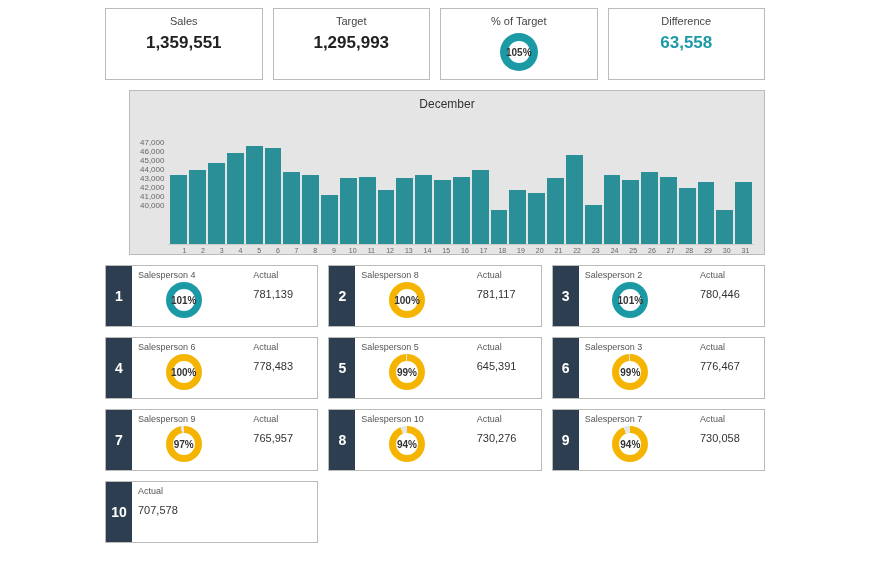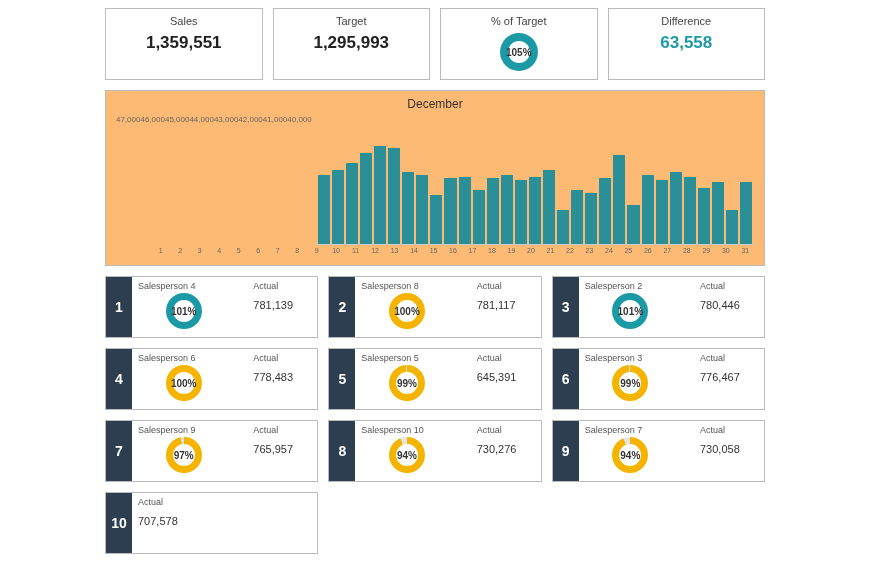--- a/index.html
+++ b/index.html
@@ -82,37 +82,38 @@
     background: #fff;
     border-radius: 50%;
     display: flex;
     align-items: center;
     justify-content: center;
     font-size: 10px;
     font-weight: 700;
   }
   .chart-card {
     border: 1px solid #bbb;
-    padding: 6px 10px 11px 10px;
+    padding: 6px 10px 0 10px;
     margin-bottom: 10px;
-    background: #fdba74;
+    background: #e5e5e5;
+    margin-left: 24px;
   }
   .chart-title {
     text-align: center;
     font-size: 12px;
     margin-bottom: 4px;
     color: #333;
   }
   .chart-body {
     display: flex;
     height: 130px;
   }
   .yaxis {
     display: flex;
-    flex-direction: row;
+    flex-direction: column;
     justify-content: center;
     font-size: 8px;
     color: #666;
     text-align: right;
     padding-right: 4px;
     padding-bottom: 12px;
   }
   .plot {
     flex: 1;
     display: flex;

